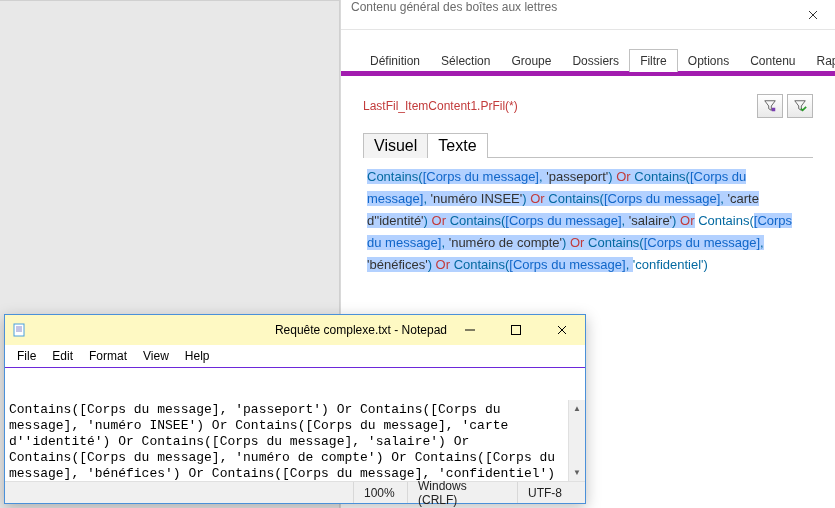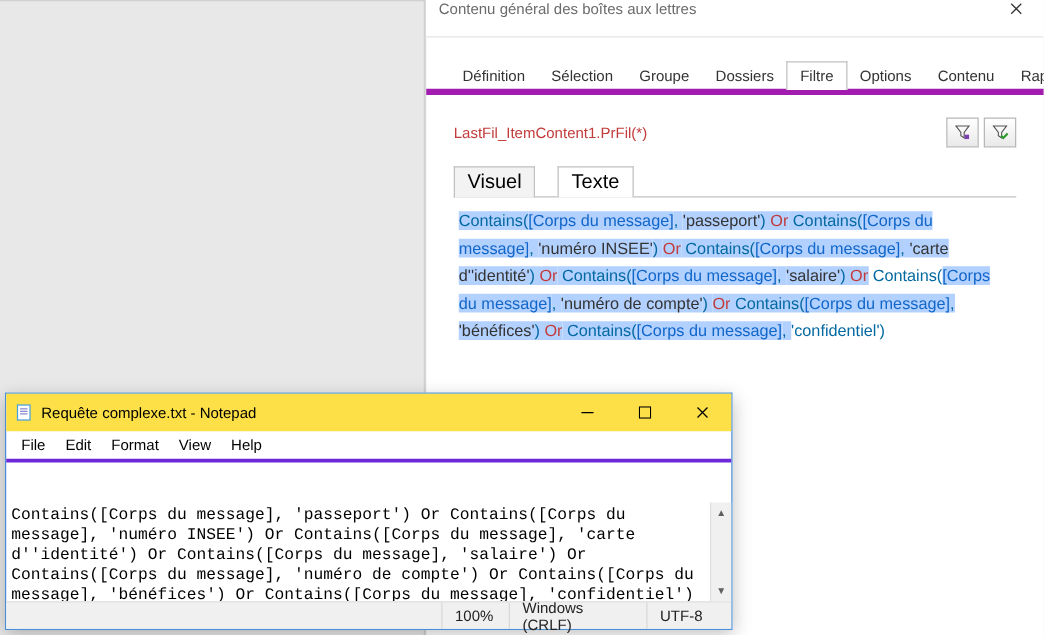--- a/index.html
+++ b/index.html
@@ -23,21 +23,20 @@
     height: 508px;
     background: #ffffff;
     border-left: 1px solid #d9d9d9;
     display: flex;
     flex-direction: column;
   }
   .app-titlebar {
     height: 30px;
     background: #ffffff;
     display: flex;
-    align-items: center;
     padding: 0 0 16px 10px;
     color: #6b6b6b;
     border-bottom: 1px solid #e5e5e5;
   }
   .app-titlebar .title { flex: 1; font-size: 12px; }
   .app-close {
     width: 45px;
     height: 30px;
     display: flex;
     align-items: center;
@@ -99,21 +98,20 @@
     border: 1px solid #c1c1c1;
     border-bottom: none;
     background: #f3f3f3;
     font-size: 16px;
     margin-right: -1px;
     position: relative;
     top: 1px;
   }
   .sub-tab.active {
     background: #ffffff;
-    margin-left: 19px;
   }
 
   .filter-content {
     padding: 8px 4px;
     font-size: 13px;
     line-height: 22px;
   }
   .hl { background: #b3d1ff; }
   .fn { color: #0369a1; }
   .fld { color: #1066c9; }
@@ -140,24 +138,25 @@
     width: 582px;
     height: 190px;
     background: #ffffff;
     border: 1px solid #4a90d9;
     box-shadow: 0 4px 14px rgba(0,0,0,0.25);
     display: flex;
     flex-direction: column;
   }
   .np-titlebar {
     height: 30px;
-    background: #fde047;
+    background: #fef9c3;
     display: flex;
     align-items: center;
     padding-left: 6px;
+    text-align: right;
   }
   .np-icon {
     width: 16px;
     height: 16px;
     margin-right: 6px;
     display: flex;
     align-items: center;
     justify-content: center;
   }
   .np-title { flex: 1; font-size: 12px; color: #000; }
@@ -165,21 +164,21 @@
     width: 46px;
     height: 30px;
     display: flex;
     align-items: center;
     justify-content: center;
     color: #000;
   }
   .np-menubar {
     display: flex;
     padding: 2px 4px;
-    border-bottom: 3px solid #6d28d9;
+    border-bottom: 1px solid #6d28d9;
   }
   .np-menu {
     padding: 2px 8px;
     font-size: 12px;
     color: #000;
   }
   .np-editor-wrap {
     flex: 1;
     display: flex;
     min-height: 0;

